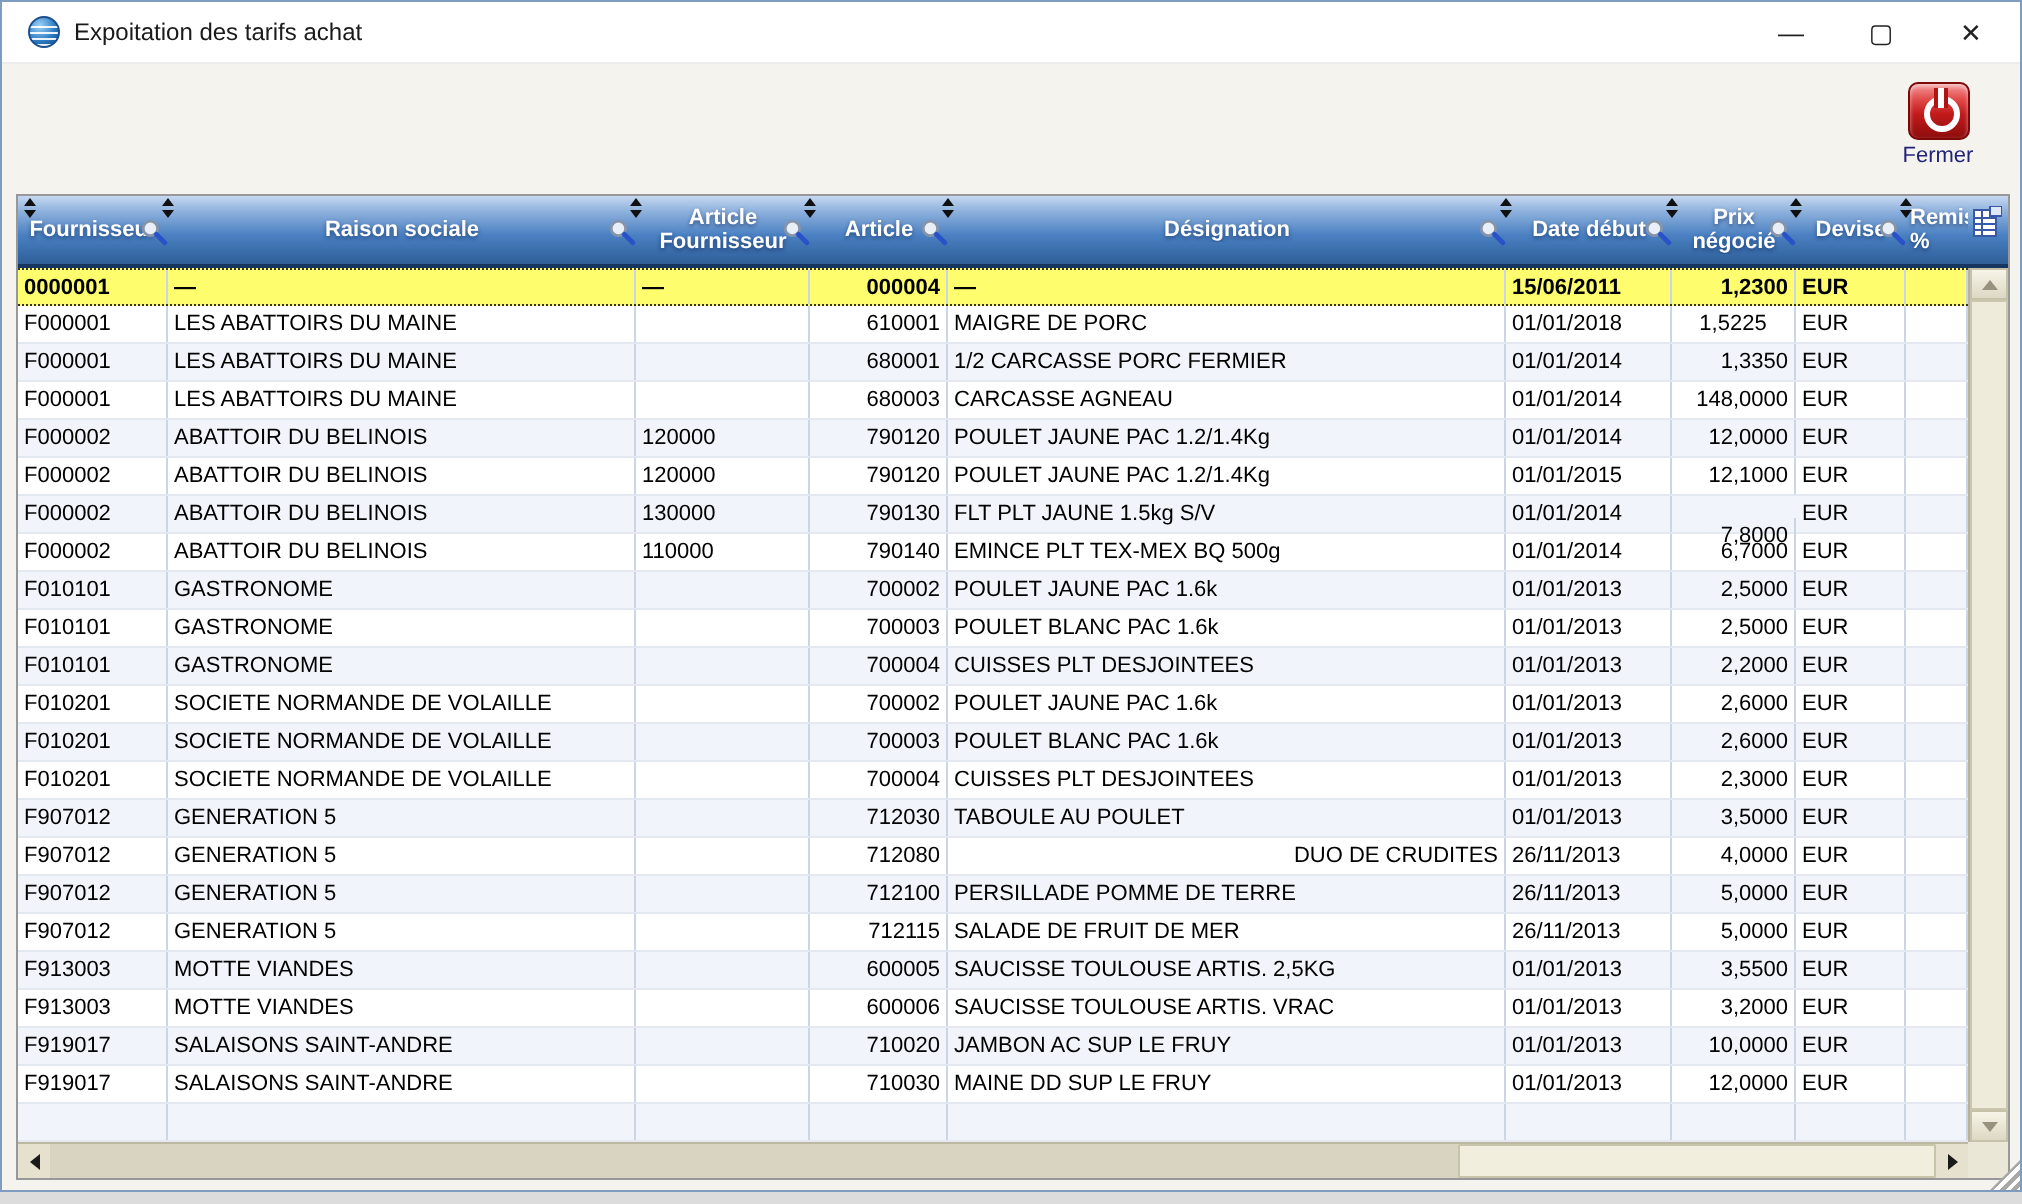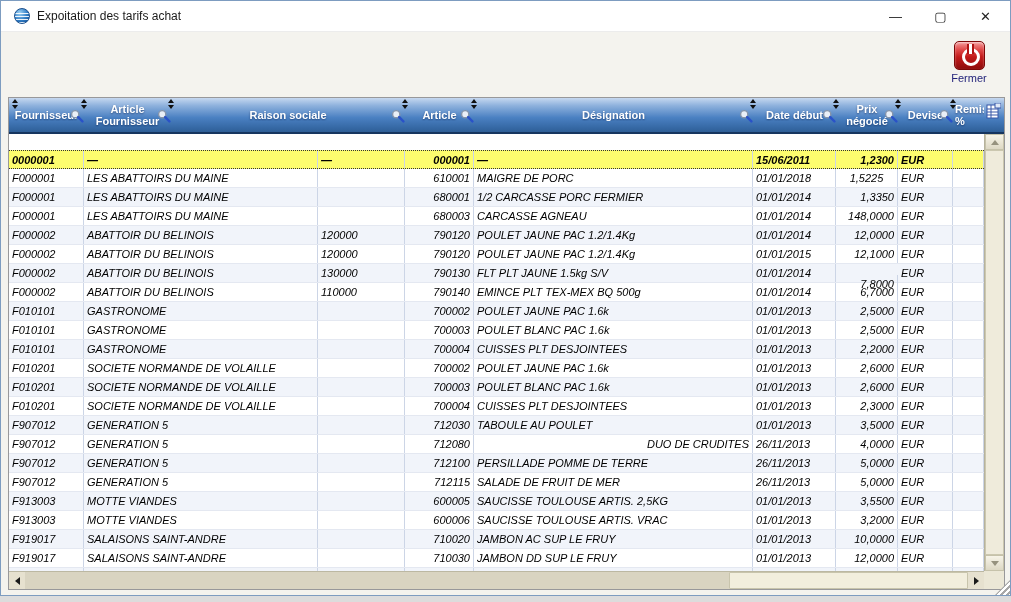--- a/index.html
+++ b/index.html
@@ -40,21 +40,21 @@
   .hcell.clip .hlabel{text-align:left;}
   .sort-handle{position:absolute;left:-4px;top:1px;width:8px;height:10px;z-index:3;}
   .sort-handle::before{content:"";position:absolute;left:1px;top:0;border-left:3px solid transparent;
     border-right:3px solid transparent;border-bottom:4px solid #101010;}
   .sort-handle::after{content:"";position:absolute;left:1px;bottom:0;border-left:3px solid transparent;
     border-right:3px solid transparent;border-top:4px solid #101010;}
   .hcell.first .sort-handle{left:2px;}
   .lens{position:absolute;right:0;top:11px;}
   .corner-icon{position:absolute;right:3px;top:5px;width:15px;height:17px;z-index:4;}
 
-  .grid-body{position:absolute;left:0;top:52px;width:975px;height:437px;background:#a3a3a3;overflow:hidden;font-style:italic;}
+  .grid-body{position:absolute;left:0;top:36px;width:975px;height:437px;background:#a3a3a3;overflow:hidden;}
   .grid-row{display:flex;width:975px;height:19px;box-sizing:border-box;border-bottom:1px solid #e4e8f1;background:#fff;}
   .grid-body > .grid-row:nth-child(odd){background:#f1f4fa;}
   .grid-row.selected{background:#fdfd6e !important;font-weight:bold;
     border-top:1px dotted #333;border-bottom:1px dotted #333;}
   .cell{flex:none;box-sizing:border-box;height:100%;padding:1px 3px 0 3px;border-right:1px solid #ccd5e6;
     font-size:11px;line-height:16px;white-space:nowrap;overflow:hidden;color:#000;}
 
   
   .vscroll{position:absolute;left:975px;top:36px;width:20px;height:437px;background:#ebe7d6;
     border-left:1px solid #b6b29c;box-sizing:border-box;}
@@ -108,31 +108,31 @@
       <div class="grid-header">
 
         <div class="hcell first" style="width: 75px;">
             <span class="sort-handle"></span>
             <span class="hlabel">Fournisseur</span>
             <svg class="lens" width="14" height="14" viewBox="0 0 14 14">
               <circle cx="5.2" cy="5.2" r="3.6" fill="#e9eff7" stroke="#8594aa" stroke-width="1.4"></circle>
               <line x1="8.2" y1="8.2" x2="12.4" y2="12.4" stroke="#2a52c8" stroke-width="2.4" stroke-linecap="round"></line>
             </svg>
           </div>
+          <div class="hcell" style="width: 234px;">
+            <span class="sort-handle"></span>
+            <span class="hlabel">Raison sociale</span>
+            <svg class="lens" width="14" height="14" viewBox="0 0 14 14">
+              <circle cx="5.2" cy="5.2" r="3.6" fill="#e9eff7" stroke="#8594aa" stroke-width="1.4"></circle>
+              <line x1="8.2" y1="8.2" x2="12.4" y2="12.4" stroke="#2a52c8" stroke-width="2.4" stroke-linecap="round"></line>
+            </svg>
+          </div>
           <div class="hcell" style="width: 87px;">
             <span class="sort-handle"></span>
             <span class="hlabel">Article Fournisseur</span>
-            <svg class="lens" width="14" height="14" viewBox="0 0 14 14">
-              <circle cx="5.2" cy="5.2" r="3.6" fill="#e9eff7" stroke="#8594aa" stroke-width="1.4"></circle>
-              <line x1="8.2" y1="8.2" x2="12.4" y2="12.4" stroke="#2a52c8" stroke-width="2.4" stroke-linecap="round"></line>
-            </svg>
-          </div>
-          <div class="hcell" style="width: 234px;">
-            <span class="sort-handle"></span>
-            <span class="hlabel">Raison sociale</span>
             <svg class="lens" width="14" height="14" viewBox="0 0 14 14">
               <circle cx="5.2" cy="5.2" r="3.6" fill="#e9eff7" stroke="#8594aa" stroke-width="1.4"></circle>
               <line x1="8.2" y1="8.2" x2="12.4" y2="12.4" stroke="#2a52c8" stroke-width="2.4" stroke-linecap="round"></line>
             </svg>
           </div>
           <div class="hcell" style="width: 69px;">
             <span class="sort-handle"></span>
             <span class="hlabel">Article</span>
             <svg class="lens" width="14" height="14" viewBox="0 0 14 14">
               <circle cx="5.2" cy="5.2" r="3.6" fill="#e9eff7" stroke="#8594aa" stroke-width="1.4"></circle>
@@ -182,21 +182,21 @@
           <line x1="1" y1="12" x2="12" y2="12" stroke="#3858a8" stroke-width="1"></line>
           <line x1="5" y1="2" x2="5" y2="15" stroke="#3858a8" stroke-width="1"></line>
           <rect x="9" y="0" width="6" height="5" fill="#dfe8f6" stroke="#3858a8" stroke-width="1"></rect>
         </svg>
       </div>
       <div class="grid-body">
           <div class="grid-row selected">
             <div class="cell" style="width: 75px; text-align: left;">0000001</div>
             <div class="cell" style="width: 234px; text-align: left;">—</div>
             <div class="cell" style="width: 87px; text-align: left;">—</div>
-            <div class="cell" style="width: 69px; text-align: right;">000001</div>
+            <div class="cell" style="width: 69px; text-align: right;">000004</div>
             <div class="cell" style="width: 279px; text-align: left;">—</div>
             <div class="cell" style="width: 83px; text-align: left;">15/06/2011</div>
             <div class="cell" style="width: 62px; text-align: right;">1,2300</div>
             <div class="cell" style="width: 55px; text-align: left;">EUR</div>
             <div class="cell" style="width: 31px; text-align: left;"></div>
           </div>
           <div class="grid-row">
             <div class="cell" style="width: 75px; text-align: left;">F000001</div>
             <div class="cell" style="width: 234px; text-align: left;">LES ABATTOIRS DU MAINE</div>
             <div class="cell" style="width: 87px; text-align: left;"></div>
@@ -414,21 +414,21 @@
             <div class="cell" style="width: 83px; text-align: left;">01/01/2013</div>
             <div class="cell" style="width: 62px; text-align: right;">10,0000</div>
             <div class="cell" style="width: 55px; text-align: left;">EUR</div>
             <div class="cell" style="width: 31px; text-align: left;"></div>
           </div>
           <div class="grid-row">
             <div class="cell" style="width: 75px; text-align: left;">F919017</div>
             <div class="cell" style="width: 234px; text-align: left;">SALAISONS SAINT-ANDRE</div>
             <div class="cell" style="width: 87px; text-align: left;"></div>
             <div class="cell" style="width: 69px; text-align: right;">710030</div>
-            <div class="cell" style="width: 279px; text-align: left;">JAMBON DD SUP LE FRUY</div>
+            <div class="cell" style="width: 279px; text-align: left;">MAINE DD SUP LE FRUY</div>
             <div class="cell" style="width: 83px; text-align: left;">01/01/2013</div>
             <div class="cell" style="width: 62px; text-align: right;">12,0000</div>
             <div class="cell" style="width: 55px; text-align: left;">EUR</div>
             <div class="cell" style="width: 31px; text-align: left;"></div>
           </div>
           <div class="grid-row">
             <div class="cell" style="width: 75px;"></div>
             <div class="cell" style="width: 234px;"></div>
             <div class="cell" style="width: 87px;"></div>
             <div class="cell" style="width: 69px;"></div>

